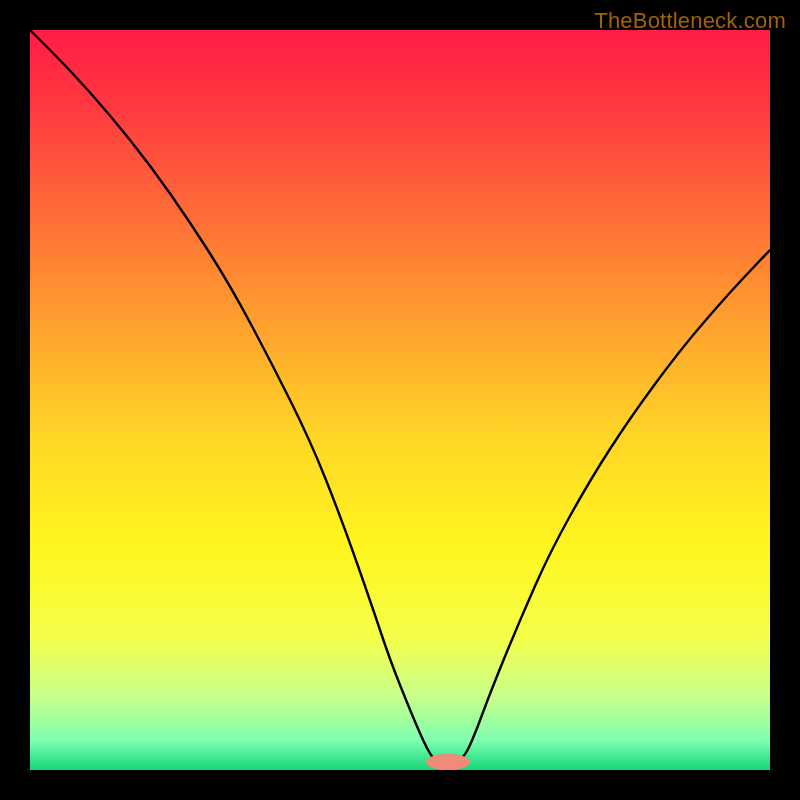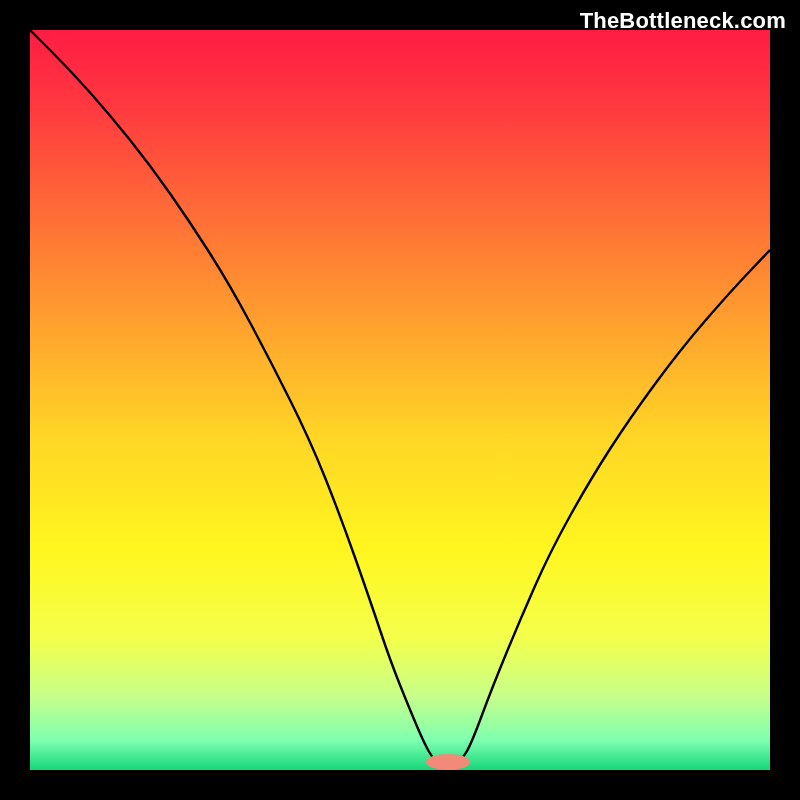--- a/index.html
+++ b/index.html
@@ -13,23 +13,23 @@
   }
   .chart-container {
     position: relative;
     width: 800px;
     height: 800px;
   }
   .watermark {
     position: absolute;
     top: 8px;
     right: 14px;
-    color: #ffffff;
+    color: #a16207;
     font-size: 22px;
-    font-weight: 700;
+    font-weight: 400;
     z-index: 10;
     letter-spacing: 0.2px;
   }
   .plot-area {
     position: absolute;
     left: 30px;
     top: 30px;
     width: 740px;
     height: 740px;
   }

